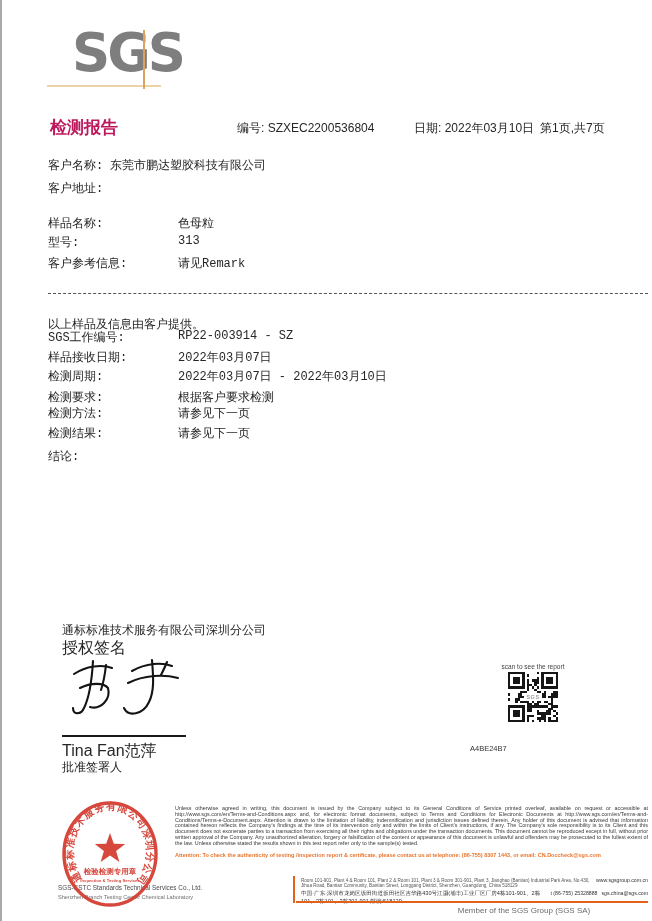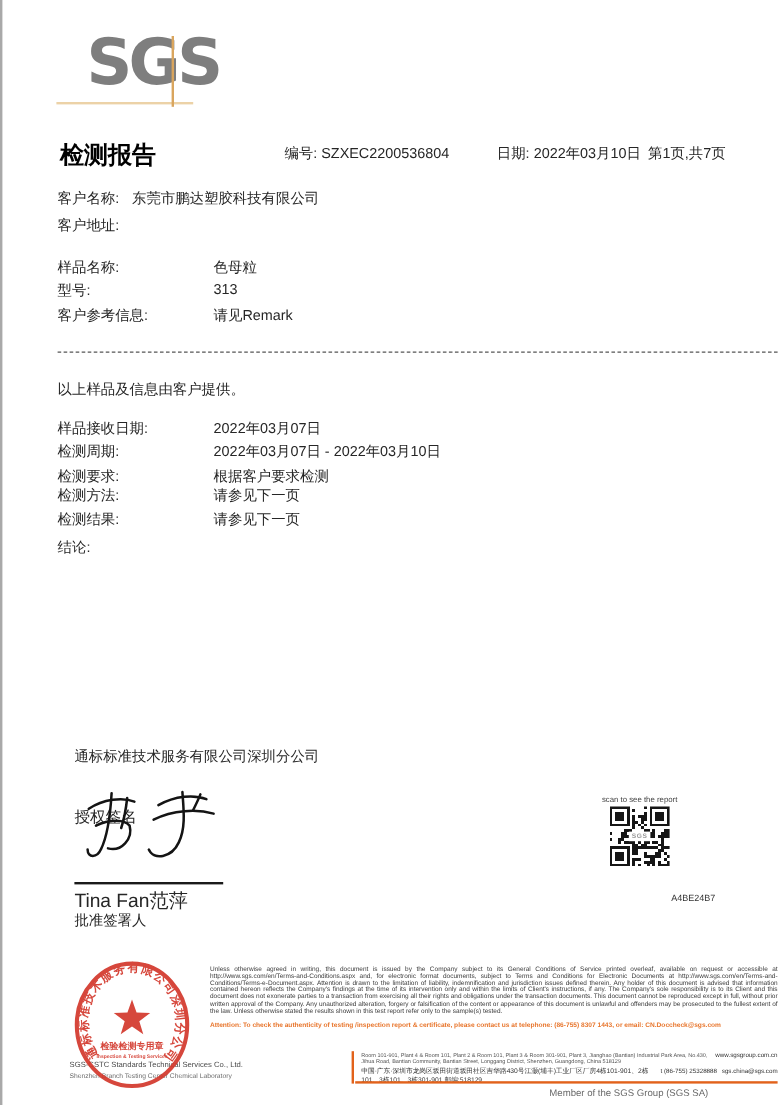--- a/index.html
+++ b/index.html
@@ -6,44 +6,44 @@
   .page{position:relative;width:652px;height:921px;background:#fff;overflow:hidden;
         font-family:"Liberation Sans","DejaVu Sans",sans-serif;color:#262626;}
   .edge{position:absolute;left:0;top:0;width:2px;height:921px;background:#a9a9a9;}
 
   
   .logo-text{position:absolute;left:72px;top:26px;font-size:53px;font-weight:bold;color:#7e7e7e;
              letter-spacing:-3px;font-family:"DejaVu Sans","Liberation Sans",sans-serif;line-height:1;}
   .logo-hline{position:absolute;left:47px;top:85px;width:114px;height:2px;background:#ecd2a7;}
   .logo-vline{position:absolute;left:143px;top:30px;width:2px;height:59px;background:#d9a55e;}
 
-  .doc-title{position:absolute;left:50px;top:116px;font-size:20px;font-weight:bold;color:#000000;}
+  .doc-title{position:absolute;left:50px;top:116px;font-size:17px;font-weight:bold;color:#be185d;}
   .hfield{position:absolute;top:120px;font-size:12px;white-space:nowrap;}
   .hnum{left:237px}.hdate{left:414px}.hpage{left:540px}
 
-  .frow{position:absolute;left:48px;font-size:12px;display:flex;white-space:nowrap;}
+  .frow{position:absolute;left:48px;font-size:12px;display:flex;white-space:nowrap;font-family:Liberation Mono, monospace;}
   .lbl-sm{width:62px;flex:none;}
   .lbl-lg{width:130px;flex:none;}
   .note{position:absolute;left:48px;font-size:12px;margin-top:43px;}
   .dashes{position:absolute;left:48px;top:293px;width:600px;border-top:1px dashed #555;}
 
   .conclusion{position:absolute;left:178px;top:446px;width:470px;font-size:12px;line-height:16.2px;text-align:justify;}
 
   .sig-company{position:absolute;left:62px;top:622px;font-size:12px;}
-  .sig-auth{position:absolute;left:62px;top:672px;font-size:13px;}
+  .sig-auth{position:absolute;left:62px;top:638px;font-size:16px;}
   .signature{position:absolute;left:66px;top:658px;width:130px;height:62px;}
   .sig-line{position:absolute;left:62px;top:735px;width:124px;height:2px;background:#1a1a1a;}
   .sig-name{position:absolute;left:62px;top:741px;font-size:16px;}
   .sig-title{position:absolute;left:62px;top:759px;font-size:12px;}
 
   .qr-caption{position:absolute;left:470px;top:663px;width:126px;text-align:center;font-size:6.5px;color:#444;}
   .qr-svg{position:absolute;left:508px;top:672px;width:50px;height:50px;shape-rendering:crispEdges;}
   .qr-overlay{position:absolute;left:524px;top:693px;width:18px;height:8px;background:#fff;
               font-size:5.5px;font-weight:bold;color:#999;text-align:center;line-height:8px;letter-spacing:.5px;}
-  .qr-code-label{position:absolute;left:470px;top:744px;width:126px;text-align:right;font-size:7.5px;color:#333;}
+  .qr-code-label{position:absolute;left:470px;top:744px;width:126px;text-align:left;font-size:7.5px;color:#333;}
 
   .legal{position:absolute;left:175px;top:806px;width:473px;font-size:5.4px;line-height:5.8px;
          text-align:justify;color:#3a3a3a;}
   .attention{position:absolute;left:175px;top:852px;width:473px;font-size:5.5px;line-height:6.2px;
              font-weight:bold;color:#e8762d;}
 
   .company-en{position:absolute;left:58px;top:884px;font-size:6.4px;color:#4a4a4a;white-space:nowrap;}
   .branch-en{position:absolute;left:58px;top:894px;font-size:5.6px;color:#6e6e6e;white-space:nowrap;}
   .addr-vline{position:absolute;left:293px;top:876px;width:2px;height:27px;background:#e2621b;}
   .addr-block{position:absolute;left:301px;top:877px;width:347px;}
@@ -88,20 +88,24 @@
     <span>313</span>
   </div>
   <div class="frow" style="top:255px">
     <span class="lbl-lg">客户参考信息:</span>
     <span>请见Remark</span>
   </div>
   <div class="note" style="top:273px">以上样品及信息由客户提供。</div>
 
   <div class="dashes"></div>
 
+  <div class="frow" style="top:329px">
+    <span class="lbl-lg">SGS工作编号:</span>
+    <span>RP22-003914 - SZ</span>
+  </div>
   <div class="frow" style="top:349px">
     <span class="lbl-lg">样品接收日期:</span>
     <span>2022年03月07日</span>
   </div>
   <div class="frow" style="top:368px">
     <span class="lbl-lg">检测周期:</span>
     <span>2022年03月07日 - 2022年03月10日</span>
   </div>
   <div class="frow" style="top:389px">
     <span class="lbl-lg">检测要求:</span>

